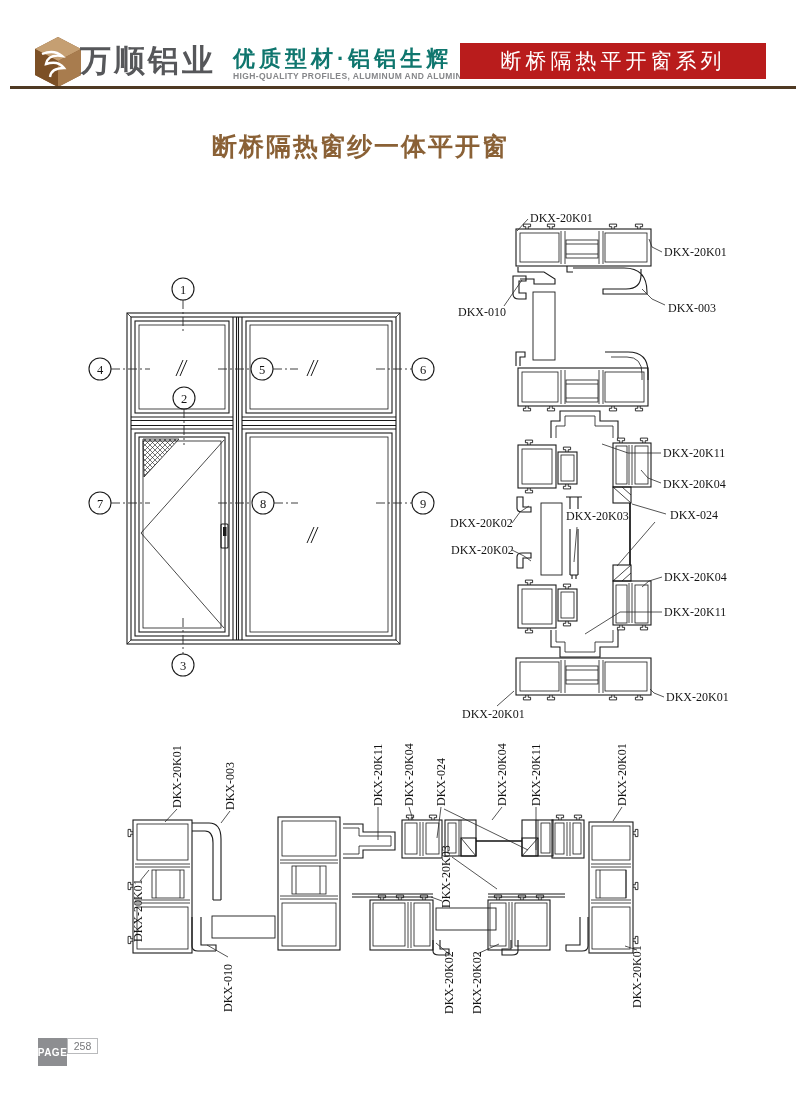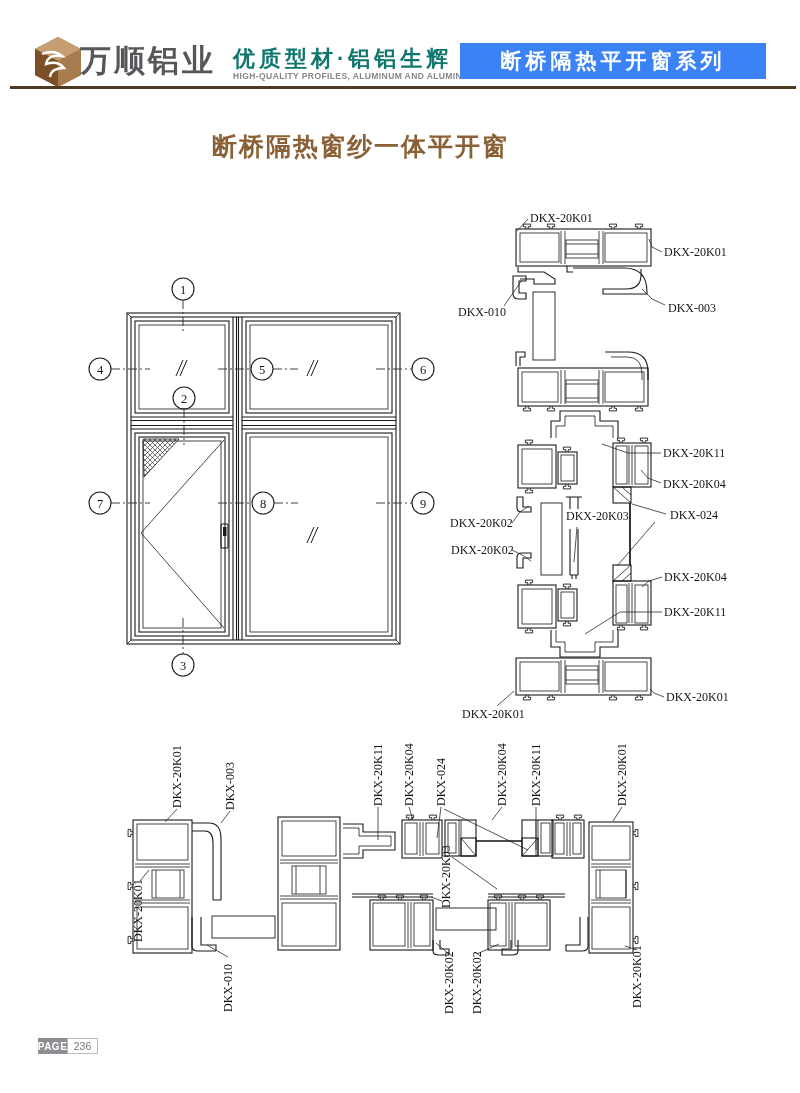--- a/index.html
+++ b/index.html
@@ -6,30 +6,30 @@
   .page{position:relative;width:800px;height:1093px;background:#ffffff;overflow:hidden;
         font-family:"Liberation Sans",sans-serif;}
   
   .hdr-brand{position:absolute;left:80px;top:40px;font-size:31px;font-weight:bold;
              color:#56575a;letter-spacing:3px;}
   .hdr-slogan{position:absolute;left:233px;top:44px;font-size:22px;color:#0f766e;
               letter-spacing:4px;font-weight:bold;}
   .hdr-slogan-en{position:absolute;left:233px;top:71px;font-size:8.5px;color:#86878a;
                  letter-spacing:.4px;font-weight:bold;}
   .hdr-banner{position:absolute;left:460px;top:43px;width:306px;height:36px;
-              background:#3b82f6;color:#ffffff;font-size:21px;font-weight:bold;
+              background:#b91c1c;color:#ffffff;font-size:21px;font-weight:normal;
               letter-spacing:4px;display:flex;align-items:center;justify-content:center;}
   .hdr-rule{position:absolute;left:10px;top:86px;width:786px;height:3px;background:#4f3a23;}
   
   .title-model{position:absolute;left:54px;top:116px;font-size:42px;color:#8a6136;
                letter-spacing:1px;font-family:"Liberation Sans",sans-serif;}
   .title-name{position:absolute;left:196px;top:130px;font-size:25px;font-weight:bold;
               color:#8a6136;letter-spacing:2px;padding-left:16px;}
   
-  .pg-label{position:absolute;left:38px;top:1038px;width:29px;height:16px;background:#8d8e91;
+  .pg-label{position:absolute;left:38px;top:1038px;width:29px;height:28px;background:#8d8e91;
             color:#fff;font-size:10px;font-weight:bold;display:flex;align-items:center;
             justify-content:center;letter-spacing:.5px;}
   .pg-num{position:absolute;left:67px;top:1038px;width:29px;height:14px;background:#fff;
           border:1px solid #b9babc;color:#77787b;font-size:10.5px;display:flex;
           align-items:center;justify-content:center;}
   
   svg{position:absolute;left:0;top:0;}
   .ln{stroke:#1b1b1b;fill:none;stroke-width:1.1;}
   .thin{stroke:#1b1b1b;fill:none;stroke-width:0.8;}
   .thick{stroke:#111;fill:none;stroke-width:1.7;}
@@ -389,15 +389,15 @@
       <text class="lbl" x="142" y="942" transform="rotate(-90 142 942)">DKX-20K01</text>
       <text class="lbl" x="232" y="1012" transform="rotate(-90 232 1012)">DKX-010</text>
       <text class="lbl" x="450" y="908" transform="rotate(-90 450 908)">DKX-20K03</text>
       <text class="lbl" x="453" y="1014" transform="rotate(-90 453 1014)">DKX-20K02</text>
       <text class="lbl" x="481" y="1014" transform="rotate(-90 481 1014)">DKX-20K02</text>
       <text class="lbl" x="641" y="1008" transform="rotate(-90 641 1008)">DKX-20K01</text>
     </g>
   </svg>
 
   <div class="pg-label">PAGE</div>
-  <div class="pg-num">236</div>
+  <div class="pg-num">258</div>
 
 </div>
 
 </body></html>

